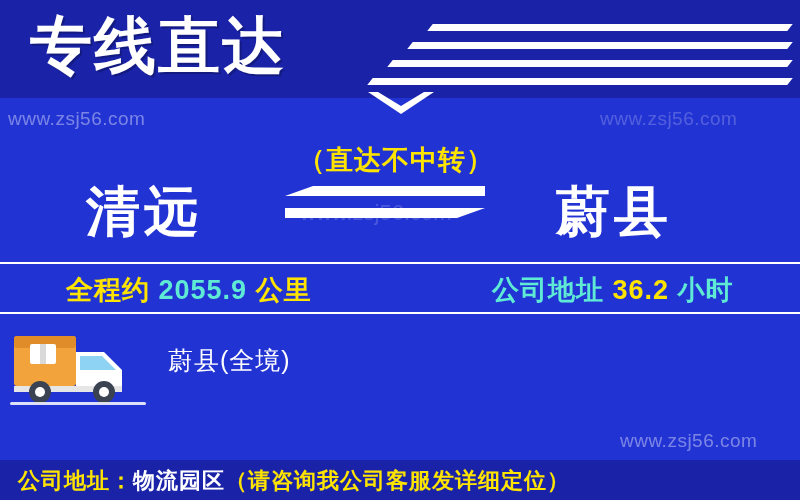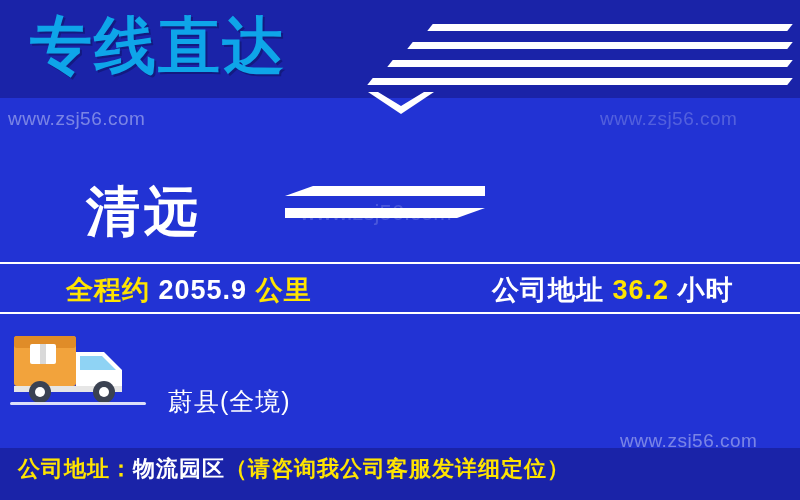--- a/index.html
+++ b/index.html
@@ -29,21 +29,21 @@
     height: 98px;
     background: #1a23a8;
     overflow: hidden;
   }
   .top-title {
     position: absolute;
     left: 30px;
     top: 6px;
     font-size: 62px;
     font-weight: bold;
-    color: #0ea5e9;
+    color: #ffffff;
     letter-spacing: 2px;
     line-height: 80px;
     white-space: nowrap;
     text-shadow: 2px 2px 0 #131a80;
     text-align: right;
   }
   .stripes {
     position: absolute;
     right: 10px;
     top: 10px;
@@ -139,50 +139,49 @@
   
   .stat {
     position: absolute;
     top: 272px;
     font-size: 27px;
     font-weight: bold;
     white-space: nowrap;
     color: #ffe400;
     letter-spacing: 1px;
   }
-  .stat .plain { color: #ffffff; font-weight: bold; }
+  .stat .plain { color: #5eead4; font-weight: bold; }
   .stat-distance { left: 66px; }
   .stat-time     { left: 492px; }
 
   
   .truck {
     position: absolute;
     left: 10px;
     top: 322px;
     width: 140px;
     height: 86px;
   }
   .dest-note {
     position: absolute;
     left: 168px;
     top: 344px;
     font-size: 25px;
     color: #ffffff;
     white-space: nowrap;
     letter-spacing: 1px;
-    margin-top: 41px;
   }
 
   
   .bottom-band {
     position: absolute;
     left: 0;
     bottom: 0;
     width: 800px;
-    height: 52px;
+    height: 40px;
     background: #1a23a8;
   }
   .bottom-text {
     position: absolute;
     left: 18px;
     top: 6px;
     font-size: 22px;
     font-weight: bold;
     color: #ffe400;
     white-space: nowrap;
@@ -210,21 +209,23 @@
       <polygon points="0,0 33,22 66,0 56,0 33,14 10,0" fill="#ffffff"></polygon>
     </svg>
   </div>
 
   <div class="wm wm-1">www.zsj56.com</div>
   <div class="wm wm-2">www.zsj56.com</div>
   <div class="wm-center">www.zsj56.com</div>
   <div class="wm wm-3">www.zsj56.com</div>
 
   <div class="city city-origin">清远</div>
-
+  <div class="city city-dest">蔚县</div>
+
+  <div class="mid-label mid-top">（直达不中转）</div>
 
   <div class="arrows">
     <svg width="200" height="36" viewBox="0 0 200 36">
       <polygon points="0,14 28,4 200,4 200,14" fill="#ffffff"></polygon>
       <polygon points="200,26 172,36 0,36 0,26" fill="#ffffff"></polygon>
     </svg>
   </div>
 
   <div class="hline hline-1"></div>
   <div class="hline hline-2"></div>

